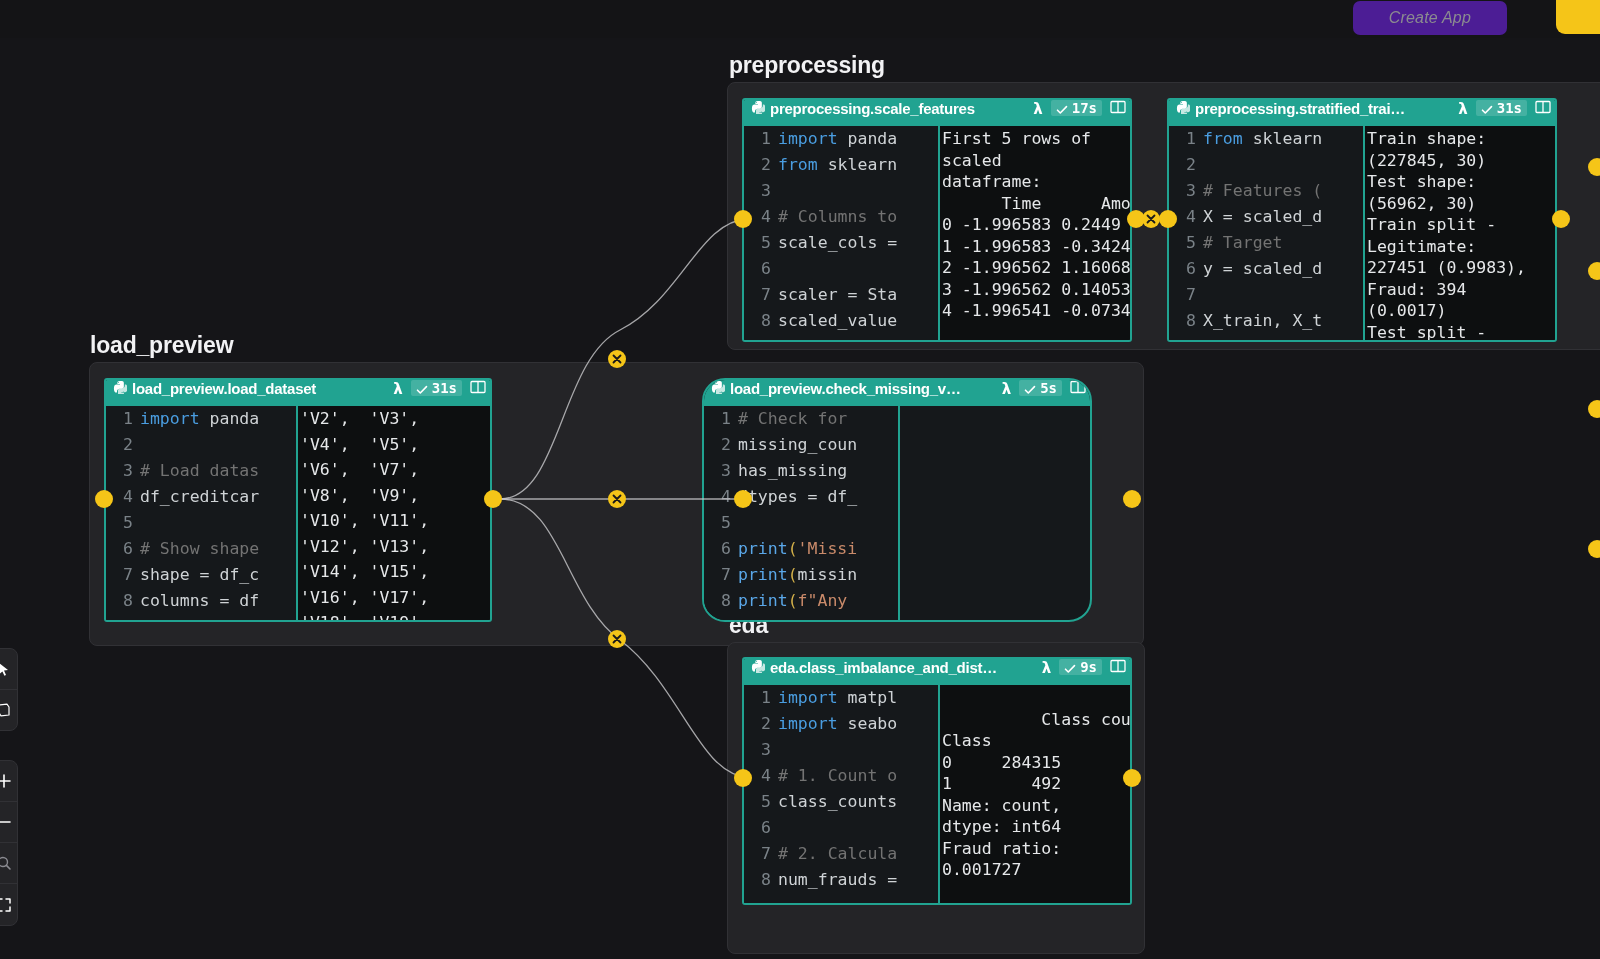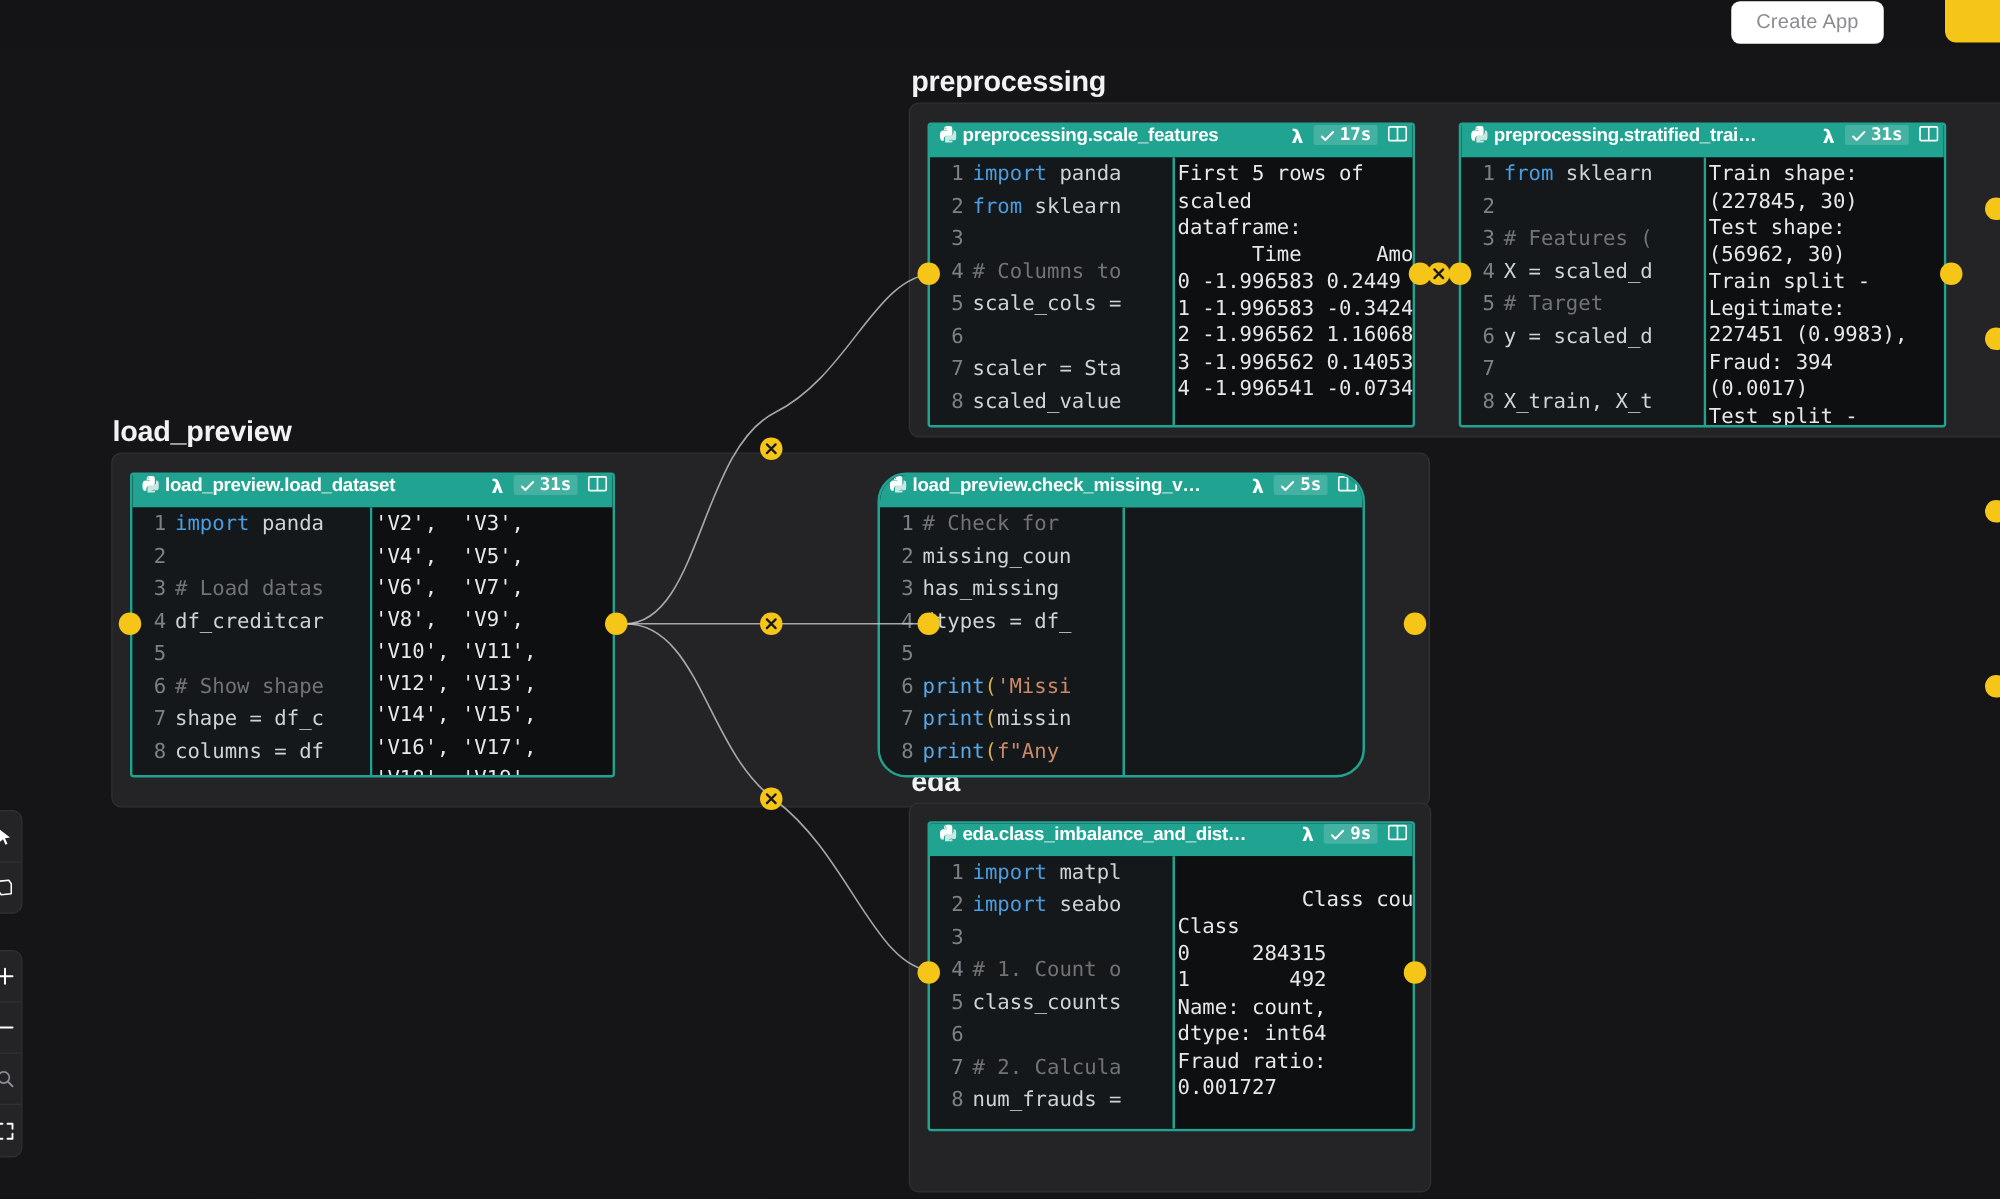--- a/index.html
+++ b/index.html
@@ -14,24 +14,24 @@
   
   .canvas { position: absolute; inset: 0; background: #151518; }
 
   
   .topbar {
     position: absolute; top: 0; left: 0; right: 0; height: 38px;
     background: #141416; z-index: 40;
   }
   .create-app-btn {
     position: absolute; top: 1px; right: 93px;
-    padding: 8px 20px; border-radius: 7px;
-    background: #ffffff; color: #8b8b90;
+    padding: 8px 36px; border-radius: 7px;
+    background: #4c1d95; color: #8b8b90;
     font-size: 16px; font-weight: 400; letter-spacing: .2px;
-    border: none; cursor: pointer; white-space: nowrap;
+    border: none; cursor: pointer; white-space: nowrap; font-style: italic;
   }
   .yellow-corner {
     position: absolute; top: -14px; right: -8px;
     width: 52px; height: 48px; border-radius: 9px;
     background: #f5c518;
   }
 
   
   .group {
     position: absolute;

